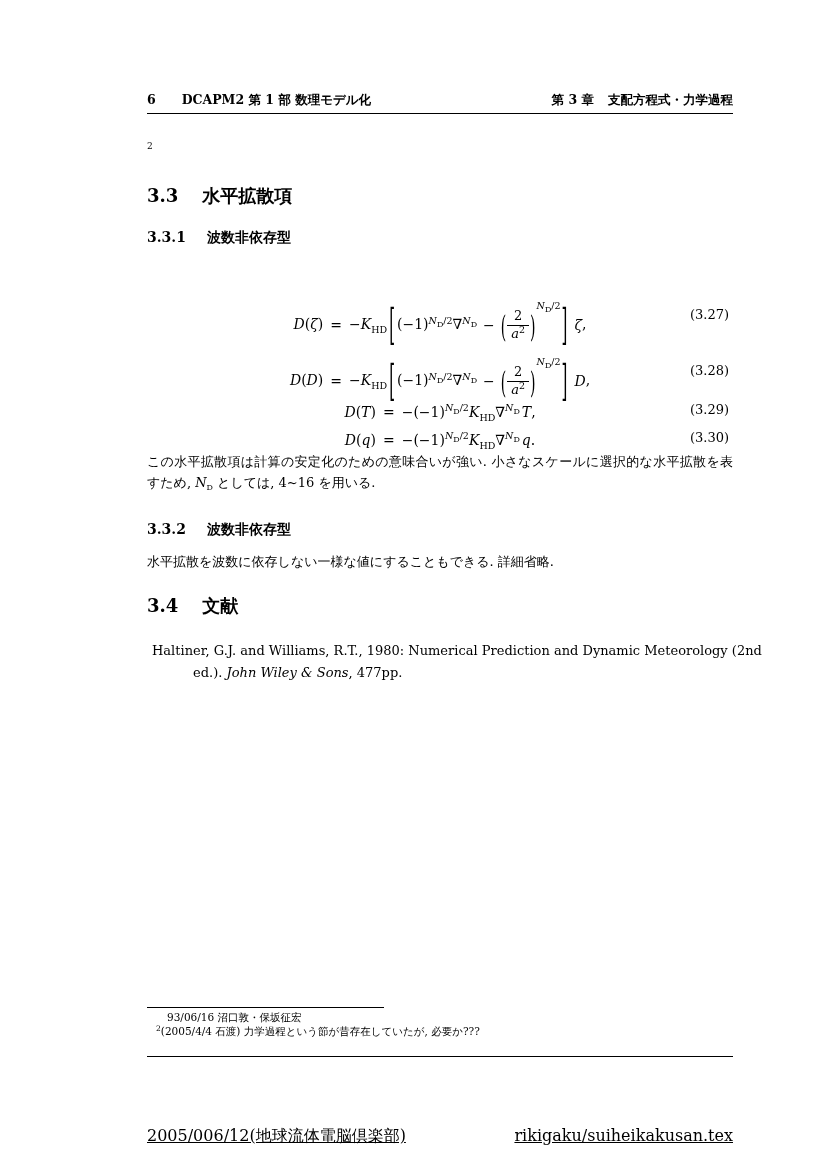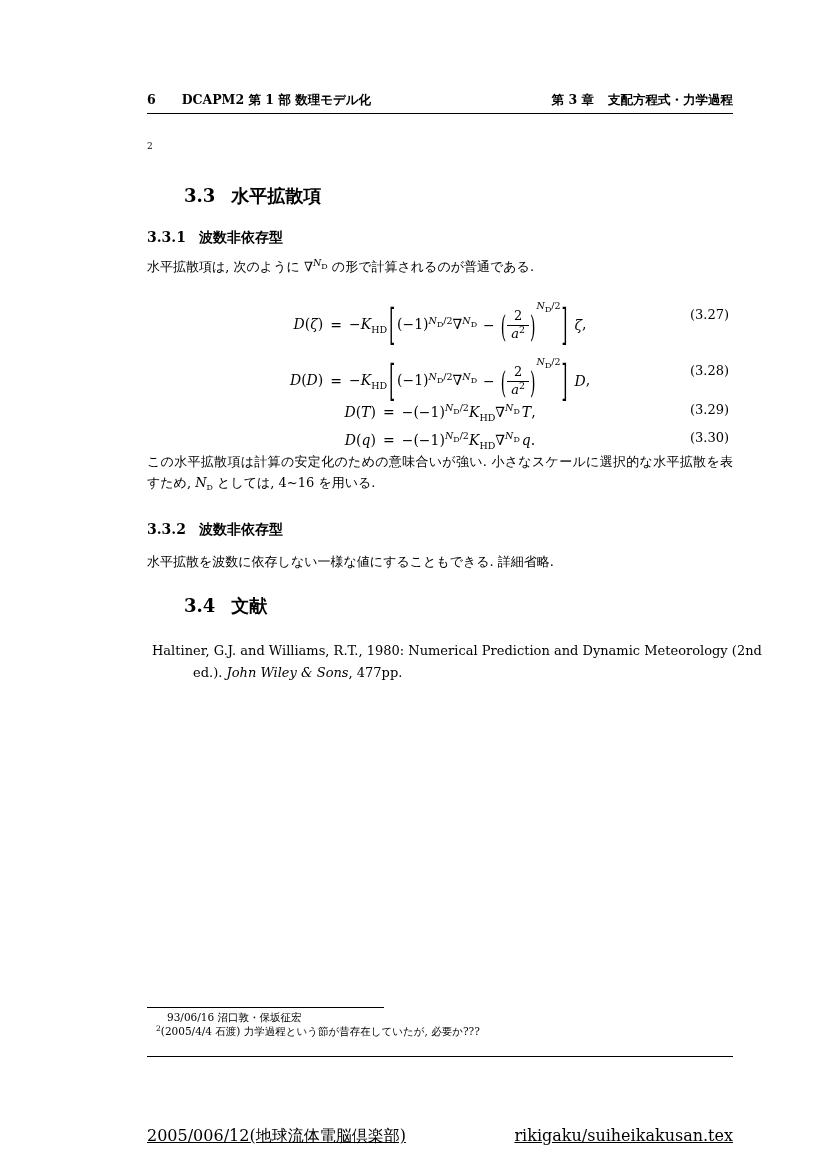--- a/index.html
+++ b/index.html
@@ -3,42 +3,42 @@
 <meta charset="utf-8">
 <style>
   html,body{margin:0;padding:0;background:#ffffff;}
   .page{
     position:relative;
     width:826px;height:1169px;
     background:#ffffff;color:#000;
     font-family:"DejaVu Serif", serif;
     overflow:hidden;
   }
-  .abs{position:absolute;}
+  .abs{position:absolute;gap:8px;}
 
   
   .header{
     left:147px;top:92px;width:586px;
     display:flex;justify-content:space-between;align-items:flex-end;
     font-size:12.5px;font-weight:bold;
     border-bottom:1.2px solid #000;
     padding-bottom:4px;
   }
   .header .pagenum{margin-right:26px;}
   .header .chapter{margin-right:14px;}
 
   
   .stray{left:147px;top:141px;font-size:9px;}
 
   
   .sec{left:147px;font-weight:bold;display:flex;align-items:baseline;}
   .sec .num{font-family:"DejaVu Serif",serif;}
   .sec .ttl{font-family:"DejaVu Sans","Liberation Sans",sans-serif;}
   .sec1{top:184px;font-size:18px;}
-  .sec1 .num{margin-right:16px;margin-left:37px;}
+  .sec1 .num{margin-right:16px;}
   .sec2{font-size:14px;}
   .sec2 .num{margin-right:13px;}
 
   
   .para{left:147px;width:586px;font-size:13px;line-height:1.62;text-align:justify;}
   .mi{font-style:italic;}
   sup{font-size:9.5px;line-height:0;}
   sub{font-size:9.5px;line-height:0;}
   sup sub, .ssub{font-size:8px;vertical-align:baseline;position:relative;top:3px;line-height:0;}
 
@@ -109,23 +109,20 @@
   <div class="abs sec sec1" style="top:184px">
     <span class="num">3.3</span>
     <span class="ttl">水平拡散項</span>
   </div>
 
   <div class="abs sec sec2" style="top:229px">
     <span class="num">3.3.1</span>
     <span class="ttl">波数非依存型</span>
   </div>
 
-  <div class="abs para" style="top:256px">
-    <span>水平拡散項は, 次のように </span><span>∇</span><sup><span class="mi">N</span><sub class="ssub">D</sub></sup><span> の形で計算されるのが普通である.</span>
-  </div>
 
   <div class="abs eqrow" style="top:286px;height:56px">
     <div><span class="mcal">D</span><span>(</span><span class="mi">ζ</span><span>)</span><span class="rel">=</span><span>−</span><span class="mi">K</span><sub>HD</sub><span class="stretch bracket">[</span><span>(−1)</span><sup><span class="mi">N</span><sub class="ssub">D</sub><span>/2</span></sup><span>∇</span><sup><span class="mi">N</span><sub class="ssub">D</sub></sup><span class="binop">−</span><span class="stretch paren">(</span><span class="frac"><span class="num">2</span><span class="den"><span class="mi">a</span><sup>2</sup></span></span><span class="stretch paren">)</span><sup class="hi"><span class="mi">N</span><sub class="ssub">D</sub><span>/2</span></sup><span class="stretch bracket">]</span><span class="mi endvar">ζ</span><span>,</span></div>
     <div class="eqnum">(3.27)</div>
   </div>
 
   <div class="abs eqrow" style="top:342px;height:56px">
     <div><span class="mcal">D</span><span>(</span><span class="mi">D</span><span>)</span><span class="rel">=</span><span>−</span><span class="mi">K</span><sub>HD</sub><span class="stretch bracket">[</span><span>(−1)</span><sup><span class="mi">N</span><sub class="ssub">D</sub><span>/2</span></sup><span>∇</span><sup><span class="mi">N</span><sub class="ssub">D</sub></sup><span class="binop">−</span><span class="stretch paren">(</span><span class="frac"><span class="num">2</span><span class="den"><span class="mi">a</span><sup>2</sup></span></span><span class="stretch paren">)</span><sup class="hi"><span class="mi">N</span><sub class="ssub">D</sub><span>/2</span></sup><span class="stretch bracket">]</span><span class="mi endvar">D</span><span>,</span></div>
     <div class="eqnum">(3.28)</div>
   </div>

